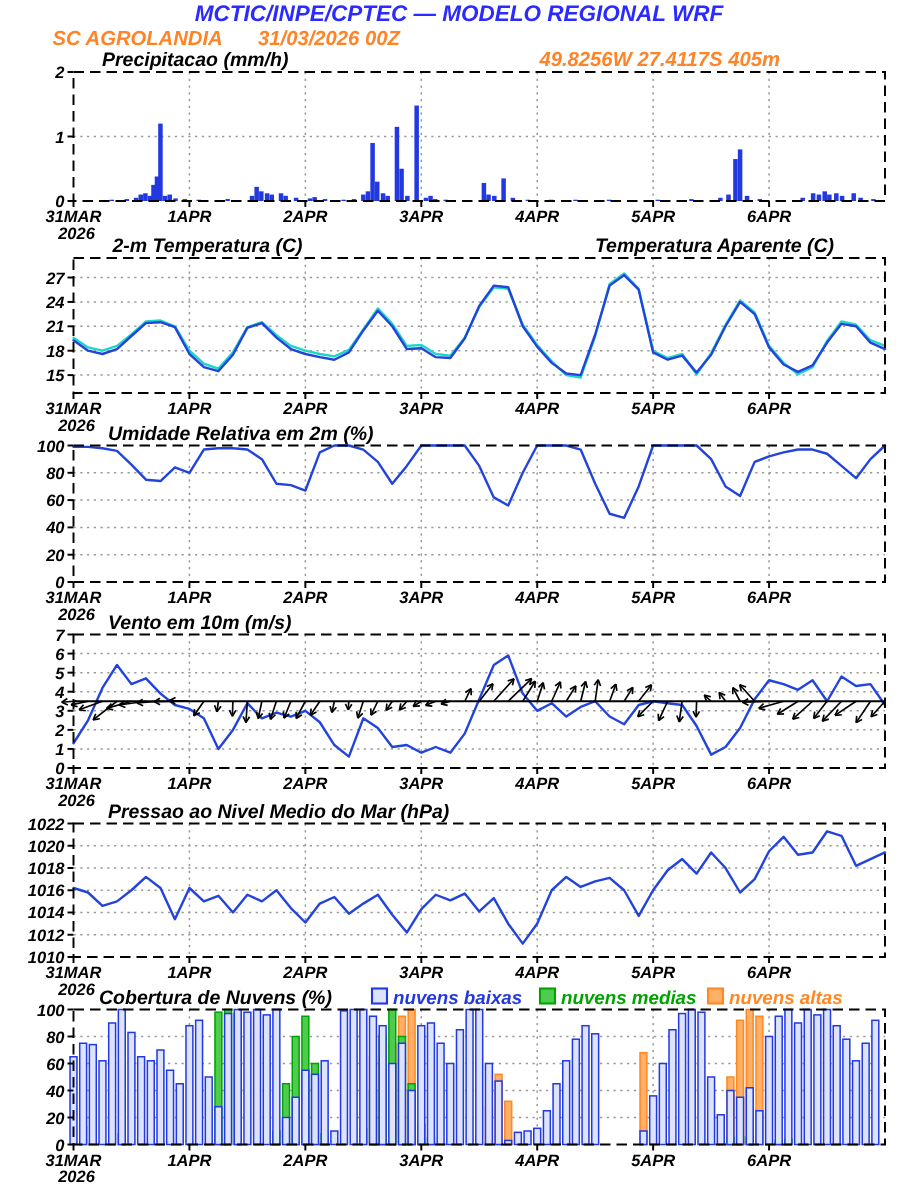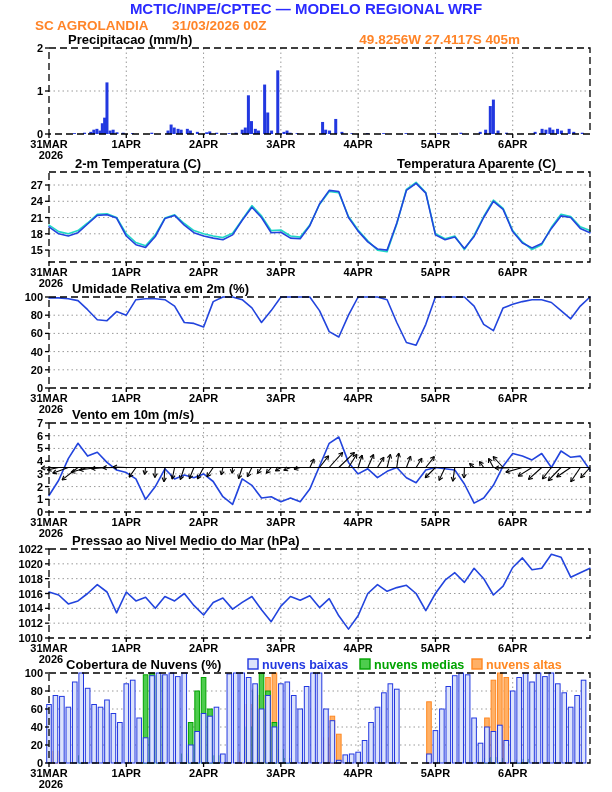--- a/index.html
+++ b/index.html
@@ -1,17 +1,17 @@
 <!DOCTYPE html>
 <html><head>
 <meta charset="utf-8">
 <style>
   html,body{margin:0;padding:0;background:#fff;}
   body{width:612px;height:792px;font-family:"Liberation Sans",sans-serif;}
-  #stage{position:relative;width:612px;height:618px;}
+  #stage{position:relative;width:612px;height:618px;font-style:italic;}
   svg text{font-family:"Liberation Sans","DejaVu Sans",sans-serif;}
   .hdr{font-size:15px;font-weight:bold;}
   .sub{font-size:13.5px;font-weight:bold;}
   .ptitle{font-size:13px;font-weight:bold;fill:#000;}
   .legend-t{font-size:12.5px;font-weight:bold;}
 </style>
 </head>
 <body>
 
 <div id="stage">

